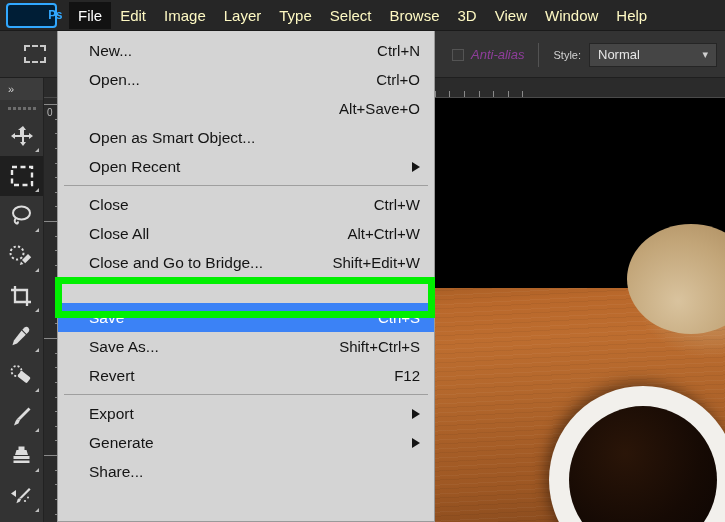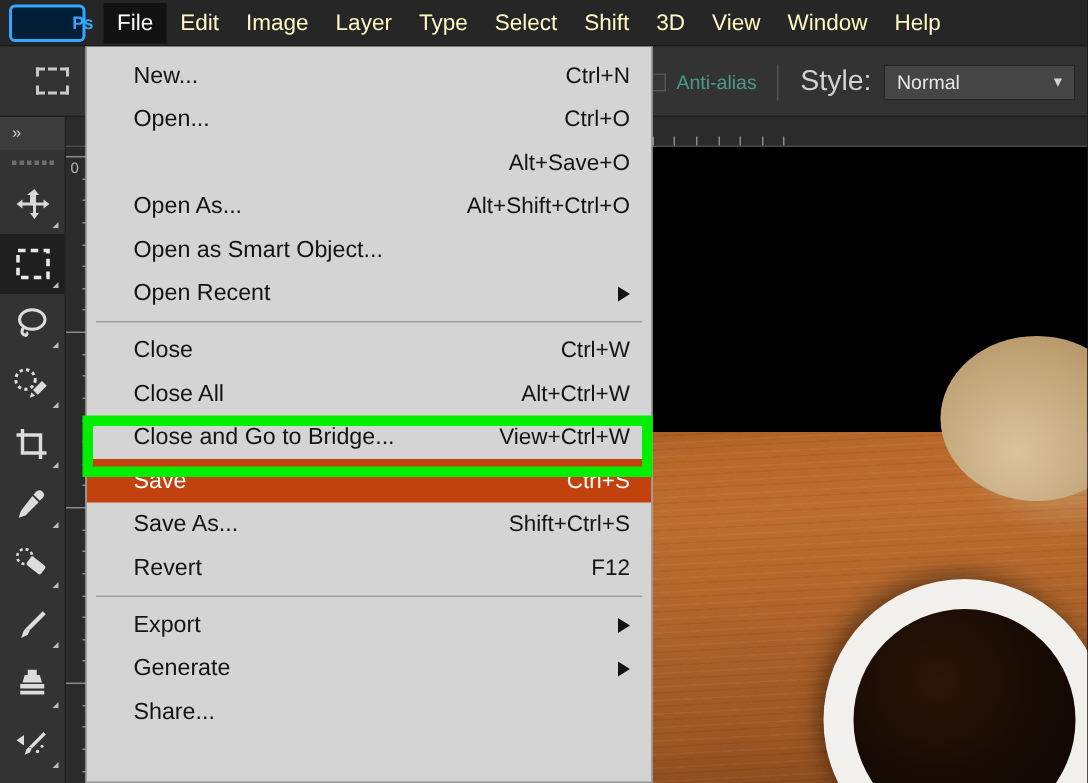--- a/index.html
+++ b/index.html
@@ -63,23 +63,23 @@
     display: flex; align-items: center;
   }
   .opt-check-wrap { display: flex; align-items: center; opacity: .55; }
   .opt-checkbox {
     width: 12px; height: 12px;
     border: 1px solid #6f6f6f;
     background: #3a3a3a;
     margin-right: 7px;
     flex: none;
   }
-  .opt-label { color: #5eead4; font-size: 13px; white-space: nowrap; }
+  .opt-label { color: #d946ef; font-size: 13px; white-space: nowrap; font-style: italic; }
   .opt-sep { width: 1px; height: 24px; background: #535353; margin: 0 14px; }
-  .opt-label-strong { color: #d2d2d2; font-size: 19px; margin-right: 8px; white-space: nowrap; }
+  .opt-label-strong { color: #d2d2d2; font-size: 11px; margin-right: 8px; white-space: nowrap; }
   .opt-select {
     background: #454545;
     border: 1px solid #252525;
     color: #e6e6e6;
     font-size: 13px;
     height: 24px;
     min-width: 128px;
     display: flex; align-items: center;
     padding: 0 8px;
     position: relative;
@@ -231,21 +231,21 @@
     font-size: 15px;
     color: #141414;
   }
   .mrow .submenu-arrow {
     margin-left: auto;
     width: 0; height: 0;
     border-top: 5px solid transparent;
     border-bottom: 5px solid transparent;
     border-left: 8px solid #141414;
   }
-  .mrow.highlight { background: #c2410c; color: #ffffff; }
+  .mrow.highlight { background: #3b82f6; color: #ffffff; margin-top: 26px; }
   .mrow.highlight .shortcut { color: #ffffff; }
   .mdivider {
     height: 1px; background: #9f9f9f;
     margin: 4px 6px;
   }
 
   
   .green-box {
     position: absolute;
     left: 55px; top: 277px;
@@ -262,21 +262,21 @@
 
   <div class="menubar">
     <div class="ps-logo">Ps</div>
     <div id="menubar-items" style="display:flex;align-items:flex-end;">
         <div class="menu-item active">File</div>
         <div class="menu-item">Edit</div>
         <div class="menu-item">Image</div>
         <div class="menu-item">Layer</div>
         <div class="menu-item">Type</div>
         <div class="menu-item">Select</div>
-        <div class="menu-item">Shift</div>
+        <div class="menu-item">Browse</div>
         <div class="menu-item">3D</div>
         <div class="menu-item">View</div>
         <div class="menu-item">Window</div>
         <div class="menu-item">Help</div>
       </div>
   </div>
 
   <div class="optionsbar">
     <div class="opt-tool-icon"></div>
     <div class="opt-right">
@@ -481,42 +481,38 @@
         <span class="shortcut">Ctrl+N</span>
       </div>
       <div class="mrow">
         <span>Open...</span>
         <span class="shortcut">Ctrl+O</span>
       </div>
       <div class="mrow">
         <span class="shortcut">Alt+Save+O</span>
       </div>
       <div class="mrow">
-        <span>Open As...</span>
-        <span class="shortcut">Alt+Shift+Ctrl+O</span>
-      </div>
-      <div class="mrow">
         <span>Open as Smart Object...</span>
       </div>
       <div class="mrow">
         <span>Open Recent</span>
         <span class="submenu-arrow"></span>
       </div>
       <div class="mdivider"></div>
       <div class="mrow">
         <span>Close</span>
         <span class="shortcut">Ctrl+W</span>
       </div>
       <div class="mrow">
         <span>Close All</span>
         <span class="shortcut">Alt+Ctrl+W</span>
       </div>
       <div class="mrow">
         <span>Close and Go to Bridge...</span>
-        <span class="shortcut">View+Ctrl+W</span>
+        <span class="shortcut">Shift+Edit+W</span>
       </div>
       <div class="mrow highlight">
         <span>Save</span>
         <span class="shortcut">Ctrl+S</span>
       </div>
       <div class="mrow">
         <span>Save As...</span>
         <span class="shortcut">Shift+Ctrl+S</span>
       </div>
       <div class="mrow">

